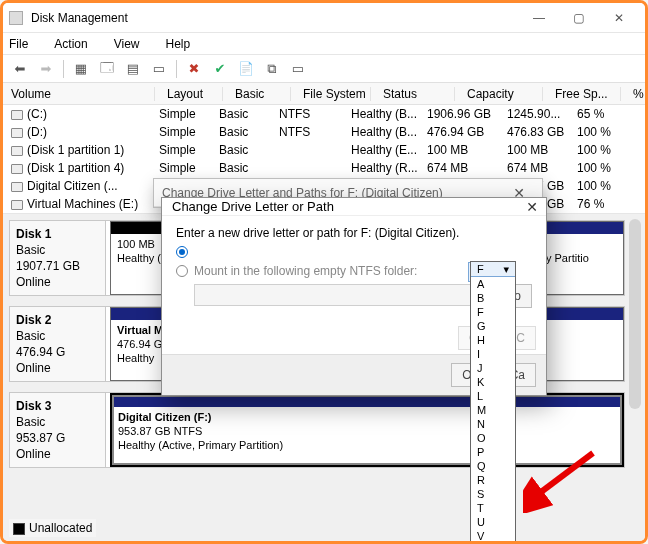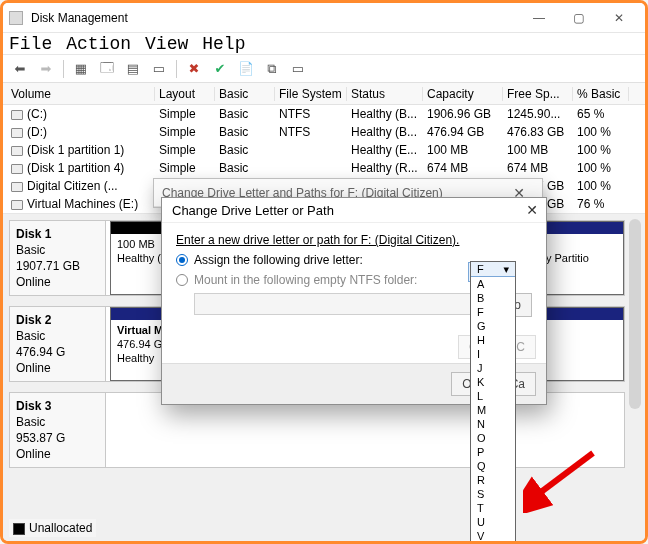--- a/index.html
+++ b/index.html
@@ -34,25 +34,24 @@
   }
   .titlebar .favicn {
     width:14px; height:14px; margin-right:4px; background:#ddd; border:1px solid #aaa;
   }
   
   .menubar {
     height: 22px;
     padding: 0 6px;
     display: flex;
     align-items: center;
-    gap: 14px;
+    gap: 26px;
     background: #fff;
     border-bottom: 1px solid #e6e6e6;
-    font-size: 18px;
-    font-family: Liberation Mono, monospace;
+    font-size: 12px;
   }
   .menubar span { cursor: default; }
   
   .toolbar {
     height: 28px;
     padding: 0 6px;
     display: flex;
     align-items: center;
     gap: 4px;
     background: #fff;
@@ -71,20 +70,21 @@
     display: grid;
     grid-template-columns: 148px 60px 60px 72px 76px 80px 70px 56px;
     align-items: center;
     height: 18px;
     padding: 0 4px;
   }
   .vol-head {
     height: 22px;
     background: #f8f8f8;
     border-bottom: 1px solid #e2e2e2;
+    gap: 8px;
   }
   .vol-head > div {
     border-right: 1px solid #e2e2e2;
     padding-left: 4px;
     white-space: nowrap; overflow: hidden; text-overflow: ellipsis;
   }
   .vol-row > div {
     padding-left: 4px;
     white-space: nowrap; overflow: hidden; text-overflow: ellipsis;
   }
@@ -155,29 +155,29 @@
   .modal {
     position:absolute;
     left:158px; top:194px;
     width:386px;
     background:#fff;
     border:1px solid #8e8e8e;
     box-shadow: 4px 10px 24px rgba(0,0,0,.35);
     z-index: 5;
   }
   .modal .m-title {
-    height: 25px;
+    height: 18px;
     display:flex; align-items:center; justify-content:space-between;
     padding: 0 8px 0 10px;
     font-size: 13px;
     border-bottom:1px solid #eee;
   }
   .modal .m-close { font-size:14px; color:#333; cursor:default; }
   .modal .m-body { padding: 10px 14px 4px; }
-  .modal .instr { margin-bottom: 0; text-decoration: underline; }
+  .modal .instr { margin-bottom: 0; }
   .radio-row { display:flex; align-items:center; gap:6px; margin:6px 0; }
   .radio-dot {
     width:12px; height:12px; border:1px solid #0066cc; border-radius:50%;
     display:inline-flex; align-items:center; justify-content:center;
   }
   .radio-dot.on::after { content:""; width:6px; height:6px; background:#0066cc; border-radius:50%; }
   .radio-dot.off { border-color:#888; }
   .letter-select {
     position:absolute; right:30px; top:64px;
     width:48px; height:20px;
@@ -394,20 +394,30 @@
     </div>
   </div>
 
   <div class="diskrow">
     <div class="diskinfo">
       <b>Disk 3</b>
       <span>Basic</span>
       <span>953.87 G</span>
       <span>Online</span>
     </div>
+    <div class="parts">
+      <div class="part" style="flex:1; border:2px solid #000; outline:2px solid #888; outline-offset:-4px">
+        <div class="bar"></div>
+        <div class="pl">
+          <b>Digital Citizen  (F:)</b>
+          <div>953.87 GB NTFS</div>
+          <div>Healthy (Active, Primary Partition)</div>
+        </div>
+      </div>
+    </div>
   </div>
 
 </div>
 
 <div class="legend">
   <span><span class="sw black"></span><span>Unallocated</span></span>
 </div>
 
 <div class="scroll-stub"></div>
 
@@ -421,21 +431,20 @@
 <div class="modal">
   <div class="m-title">
     <span>Change Drive Letter or Path</span>
     <span class="m-close">✕</span>
   </div>
   <div class="m-body">
     <div class="instr">Enter a new drive letter or path for F: (Digital Citizen).</div>
 
     <div class="radio-row">
       <span class="radio-dot on"></span>
-      <span>Assign the following drive letter:</span>
     </div>
 
     <div class="radio-row" style="color:#888">
       <span class="radio-dot off"></span>
       <span>Mount in the following empty NTFS folder:</span>
     </div>
 
     <div class="browse-area">
       <div class="path-input"></div>
       <div class="browse-btn">Bro</div>

